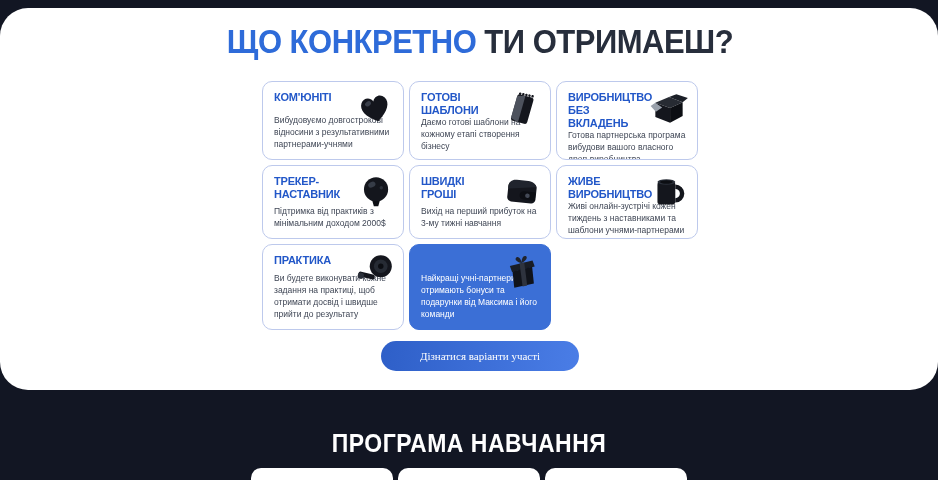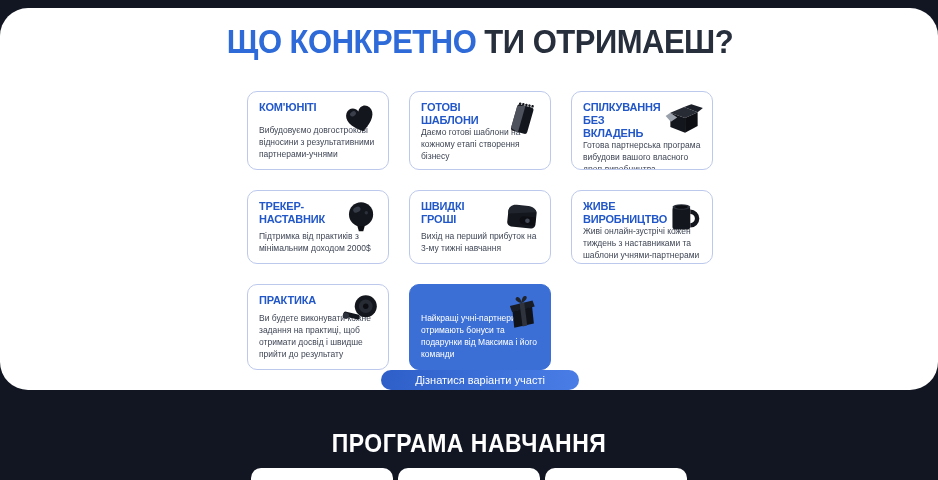--- a/index.html
+++ b/index.html
@@ -33,25 +33,25 @@
     font-weight: 700;
     letter-spacing: -0.5px;
     color: var(--title-dark, #272e3c);
     transform: scale(1, 1.08);
     white-space: nowrap;
   }
   .title .hl { color: var(--accent-blue, #2e6bd9); }
 
   
   .grid {
-    margin-top: 31px;
+    margin-top: 21px;
     display: grid;
     grid-template-columns: repeat(3, 142px);
     grid-template-rows: 79px 74px 86px;
-    gap: 20px;
+    gap: 5px;
   }
   .card {
     position: relative;
     box-sizing: border-box;
     border: 1px solid var(--card-border, #bdc9ec);
     border-radius: 10px;
     background: #ffffff;
     padding: 9px 11px 8px 11px;
     display: flex;
     flex-direction: column;
@@ -81,27 +81,28 @@
   .card-icon svg { width: 100%; height: 100%; display: block; }
   .card-blue {
     background: var(--blue-card-bg, #3b6fd6);
     border-color: var(--blue-card-bg, #3b6fd6);
   }
   .card-blue .card-title { color: #ffffff; }
   .card-blue .card-desc { color: #ffffff; }
 
   
   .cta {
+    margin-top: 11px;
     width: 198px;
-    height: 40px;
+    height: 30px;
     border: none;
     border-radius: 16px;
     background: linear-gradient(95deg, var(--cta-gradient-start, #2e5fc8), var(--cta-gradient-end, #4a7de6));
     color: #ffffff;
-    font-family: Liberation Sans, sans-serif;
+    font-family: Liberation Serif, serif;
     font-size: 11px;
     cursor: pointer;
   }
 
   
   .program-title {
     position: absolute;
     top: 430px; left: 0; right: 0;
     margin: 0;
     text-align: center;
@@ -161,21 +162,21 @@
                   <circle cx="20.6" cy="6.9" r="1.2"></circle>
                   <circle cx="23.6" cy="6.7" r="1.2"></circle>
                   <circle cx="26.6" cy="6.5" r="1.2"></circle>
                 </g>
               </g>
             </svg>
           </span>
           <p class="card-desc">Даємо готові шаблони на кожному етапі створення бізнесу</p>
         </div>
         <div class="card">
-          <h3 class="card-title">СПІЛКУВАННЯ БЕЗ ВКЛАДЕНЬ</h3>
+          <h3 class="card-title">ВИРОБНИЦТВО БЕЗ ВКЛАДЕНЬ</h3>
           <span class="card-icon">
             <svg viewBox="0 0 40 40">
               <polygon points="7,15 20,9.5 33,14.5 21,20" fill="#272b33"></polygon>
               <polygon points="7,15 21,20 21,34 7,28.5" fill="#14161d"></polygon>
               <polygon points="21,20 33,14.5 33,27.5 21,34" fill="#0c0e13"></polygon>
               <polygon points="7,15 13.5,19.5 7.5,23.5 2.5,18" fill="#9aa1ab"></polygon>
               <polygon points="33,14.5 38,10.5 27,7 20,9.5" fill="#1b1f27"></polygon>
             </svg>
           </span>
           <p class="card-desc">Готова партнерська програма вибудови вашого власного дроп-виробництва</p>

